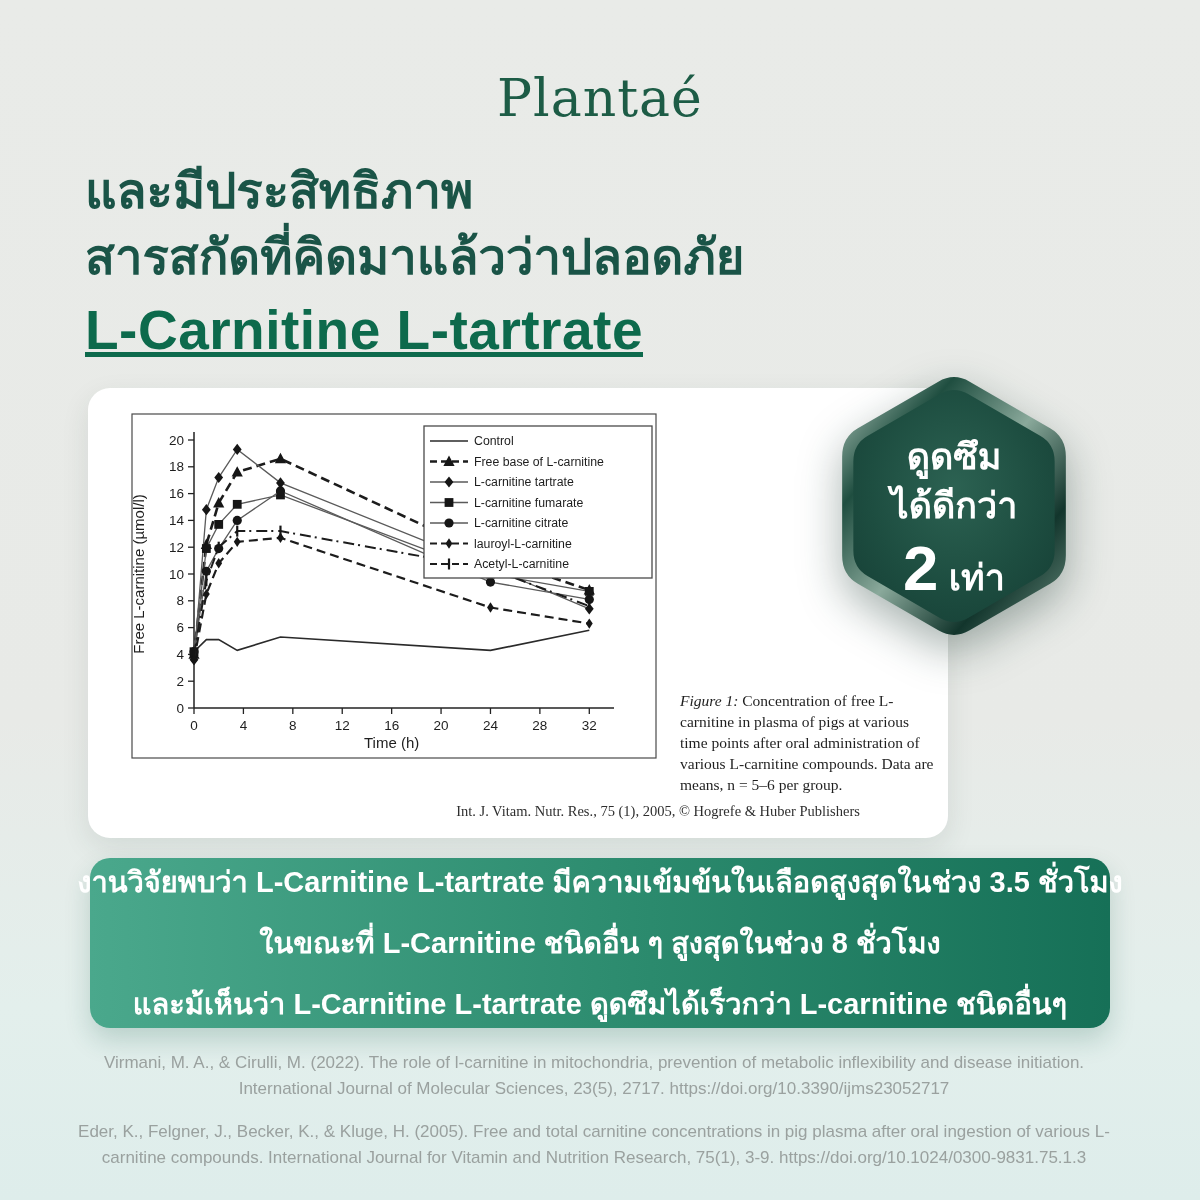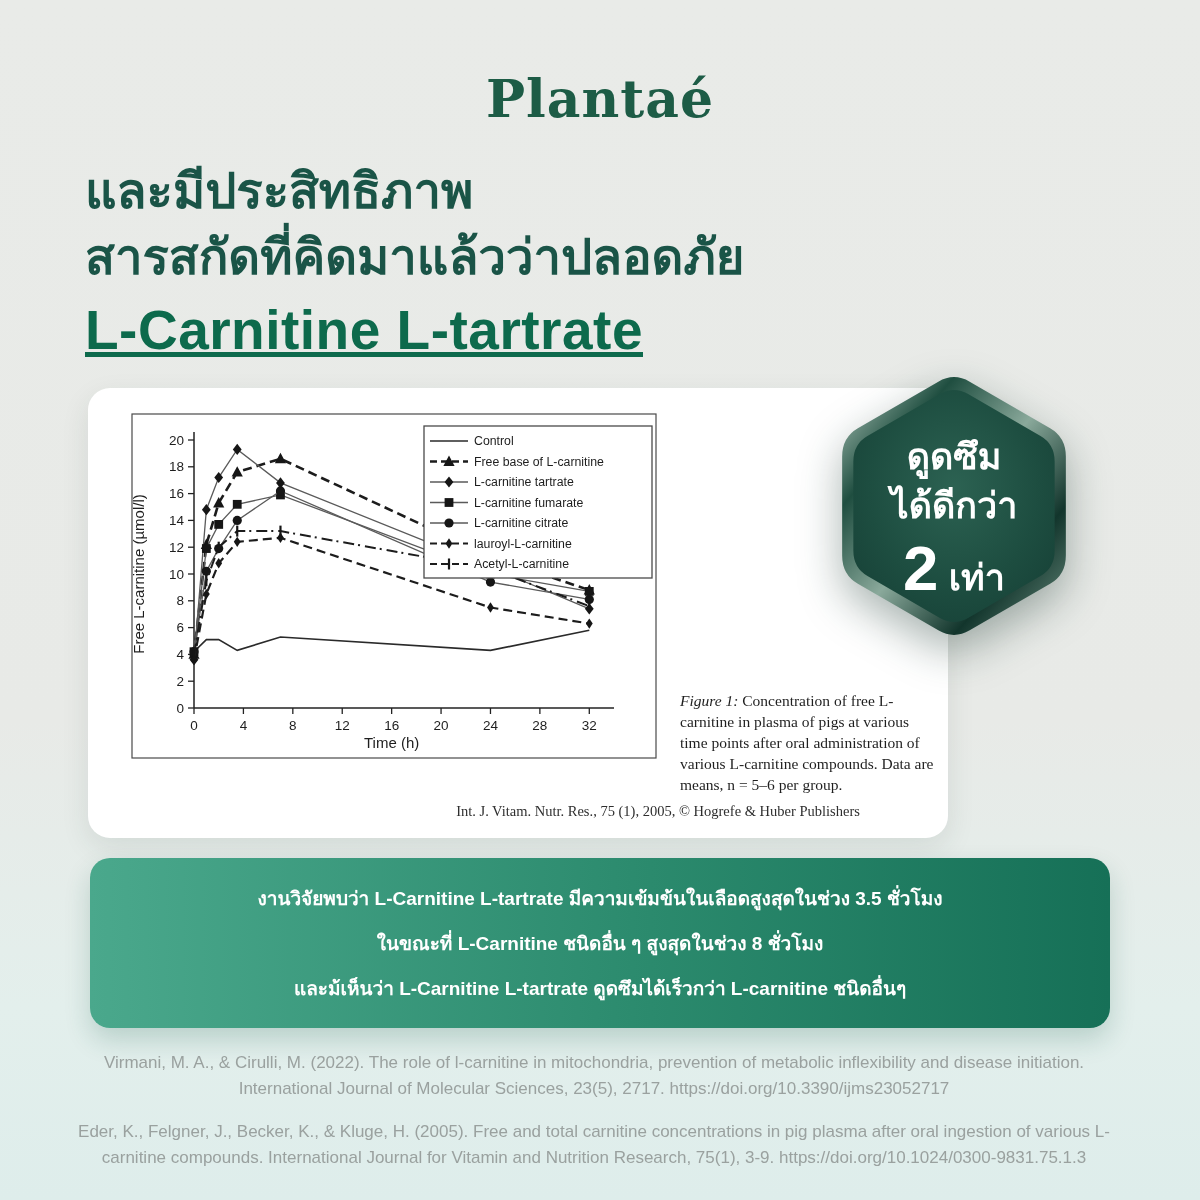--- a/index.html
+++ b/index.html
@@ -2,21 +2,21 @@
 <html><head>
 <meta charset="utf-8">
 <style>
   html,body{margin:0;padding:0;background:#dfe2df;}
   #canvas{
     position:relative;width:1200px;height:1200px;margin:0 auto;overflow:hidden;
     background:linear-gradient(180deg,#e9ebe8 0%,#e8eae7 60%,#e3efec 84%,#deedeb 100%);
     font-family:"Liberation Sans",sans-serif;
   }
   .brand{position:absolute;top:68px;left:0;width:100%;text-align:center;
-    font-family:"DejaVu Serif",serif;font-weight:700;font-size:52px;color:#1d5c46;letter-spacing:1px;}
+    font-family:"DejaVu Serif",serif;font-weight:400;font-size:52px;color:#1d5c46;letter-spacing:1px;}
   .heading{position:absolute;left:85px;top:158px;}
   .heading .th{font-size:49px;font-weight:700;color:#1a5447;line-height:66px;margin:0;}
   .heading .en{font-size:55px;font-weight:700;color:#0d6a4c;line-height:72px;margin:4px 0 0 0;letter-spacing:.5px;text-decoration:underline;}
 
   .figure-card{position:absolute;left:88px;top:388px;width:860px;height:450px;background:#ffffff;
     border-radius:22px;box-shadow:0 10px 28px rgba(40,60,52,.10);}
   .chart-wrap{position:absolute;left:36px;top:22px;width:540px;height:352px;}
   .figure-caption{position:absolute;left:592px;top:286px;width:256px;
     font-family:"Liberation Serif",serif;font-size:15.5px;line-height:1.36;color:#1f1f1f;}
   .figure-caption .cap-label{font-style:italic;}
@@ -24,21 +24,21 @@
     font-family:"Liberation Serif",serif;font-size:14.5px;color:#2e2e2e;}
 
   .badge{position:absolute;left:836px;top:366px;width:236px;height:280px;
     filter:drop-shadow(0 16px 22px rgba(10,40,32,.35));}
   .badge text{font-family:"Liberation Sans",sans-serif;fill:#ffffff;}
 
   .highlight{position:absolute;left:90px;top:858px;width:1020px;height:170px;border-radius:20px;
     background:linear-gradient(90deg,#4aa88c 0%,#2b8a6d 55%,#167057 100%);
     box-shadow:0 12px 26px rgba(18,90,70,.20);
     display:flex;flex-direction:column;justify-content:center;align-items:center;gap:15px;}
-  .highlight p{color:#ffffff;font-size:19px;font-weight:600;margin:0;white-space:nowrap;}
+  .highlight p{color:#ffffff;font-size:29px;font-weight:600;margin:0;white-space:nowrap;}
 
   .refs{position:absolute;left:60px;top:1050px;width:1080px;text-align:center;
     color:#9aa19f;font-size:17px;line-height:1.55;}
   .refs p{margin:0 12px 16px 0;}
 </style>
 </head>
 <body>
 
 <div id="canvas">
 

